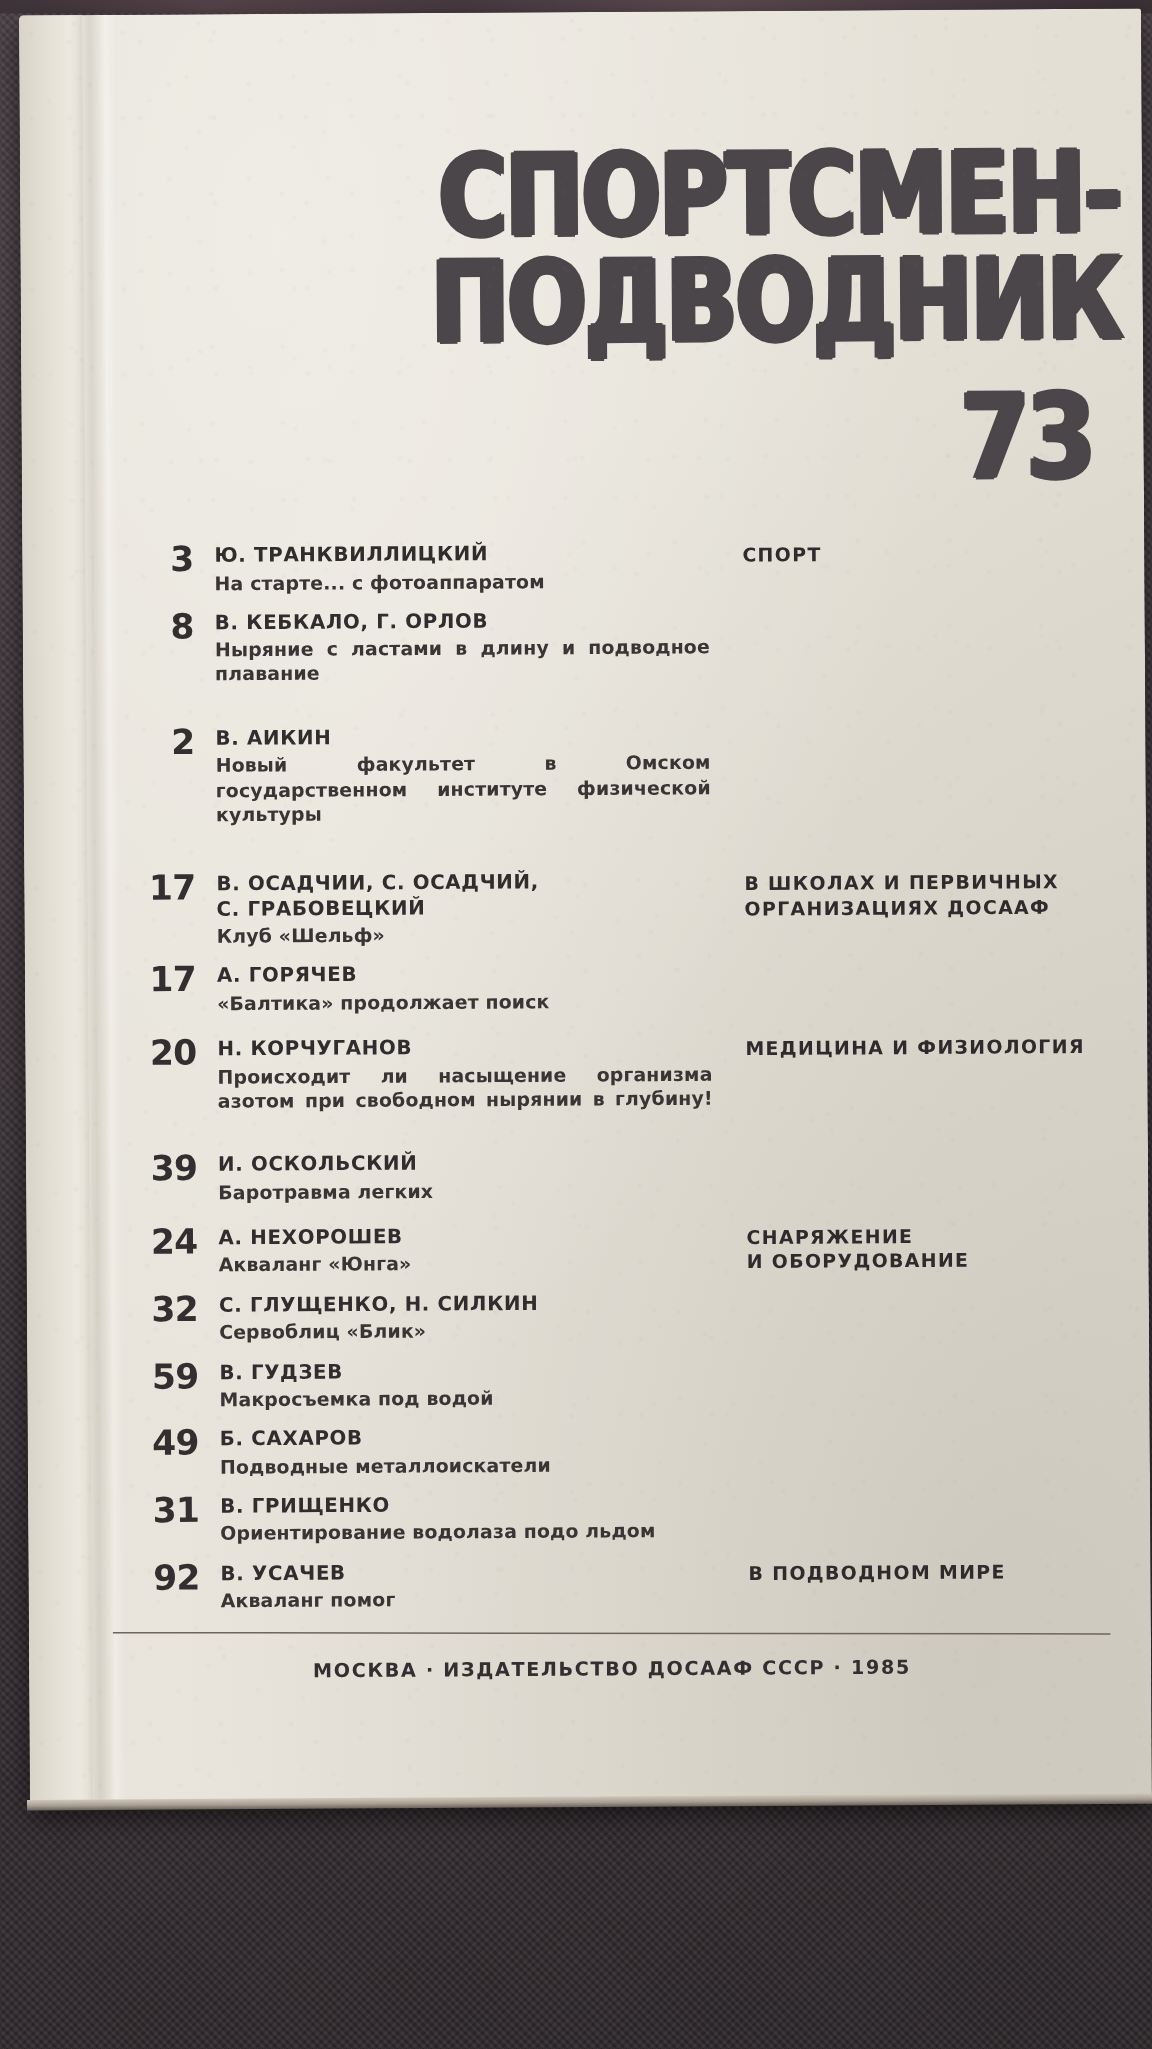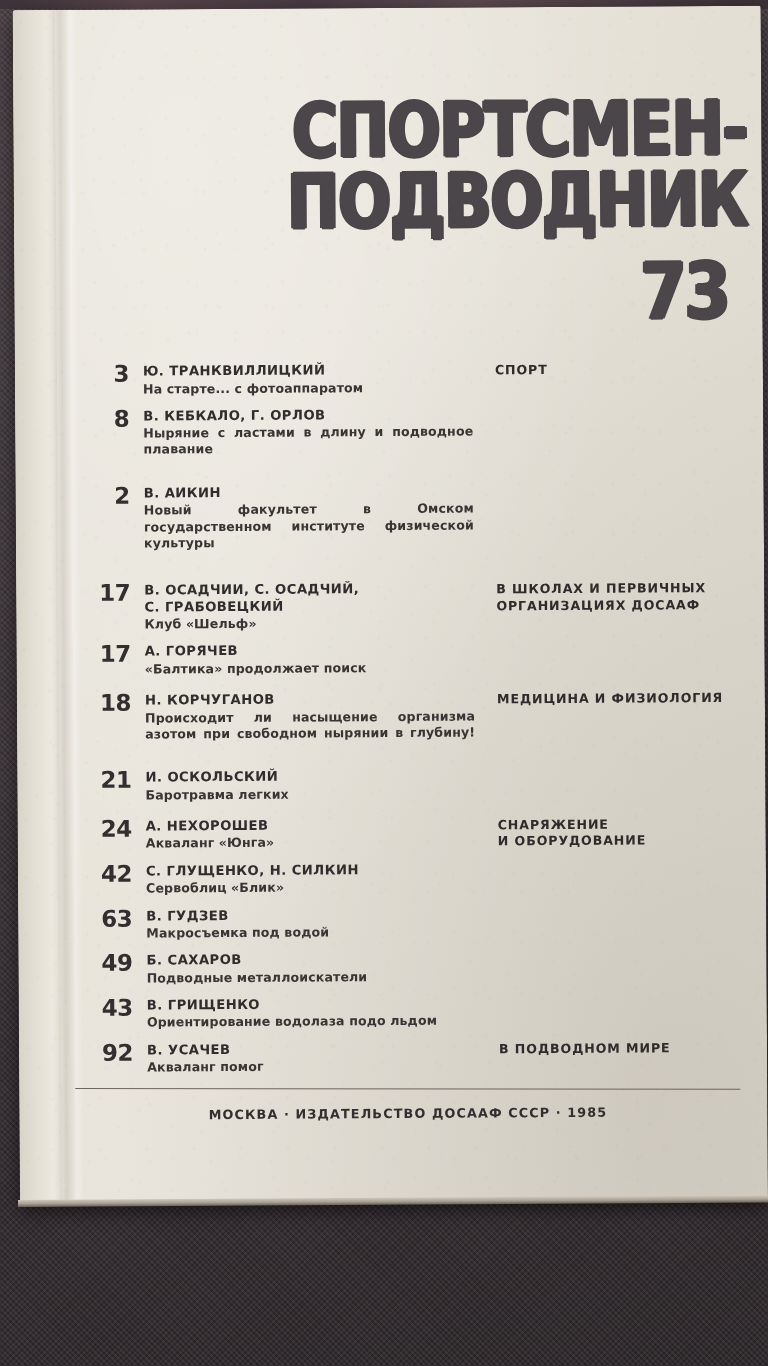--- a/index.html
+++ b/index.html
@@ -287,70 +287,70 @@
         </div>
         <div class="toc-row">
           <div class="pageno">17</div>
           <div class="entry">
             <div class="author" style="white-space: pre-line;">А. ГОРЯЧЕВ</div>
             <div class="title">«Балтика» продолжает поиск</div>
           </div>
           <div class="section"></div>
         </div>
         <div class="toc-row gap-before">
-          <div class="pageno">18</div>
+          <div class="pageno">20</div>
           <div class="entry">
             <div class="author" style="white-space: pre-line;">Н. КОРЧУГАНОВ</div>
             <div class="title justified">Происходит ли насыщение организма азотом при свободном нырянии в глубину!</div>
           </div>
           <div class="section">МЕДИЦИНА  И  ФИЗИОЛОГИЯ</div>
         </div>
         <div class="toc-row">
-          <div class="pageno">21</div>
+          <div class="pageno">39</div>
           <div class="entry">
             <div class="author" style="white-space: pre-line;">И. ОСКОЛЬСКИЙ</div>
             <div class="title">Баротравма легких</div>
           </div>
           <div class="section"></div>
         </div>
         <div class="toc-row gap-before">
           <div class="pageno">24</div>
           <div class="entry">
             <div class="author" style="white-space: pre-line;">А. НЕХОРОШЕВ</div>
             <div class="title">Акваланг «Юнга»</div>
           </div>
           <div class="section">СНАРЯЖЕНИЕ
 И ОБОРУДОВАНИЕ</div>
         </div>
         <div class="toc-row">
-          <div class="pageno">42</div>
+          <div class="pageno">32</div>
           <div class="entry">
             <div class="author" style="white-space: pre-line;">С. ГЛУЩЕНКО, Н. СИЛКИН</div>
             <div class="title">Сервоблиц «Блик»</div>
           </div>
           <div class="section"></div>
         </div>
         <div class="toc-row">
-          <div class="pageno">63</div>
+          <div class="pageno">59</div>
           <div class="entry">
             <div class="author" style="white-space: pre-line;">В. ГУДЗЕВ</div>
             <div class="title">Макросъемка под водой</div>
           </div>
           <div class="section"></div>
         </div>
         <div class="toc-row">
           <div class="pageno">49</div>
           <div class="entry">
             <div class="author" style="white-space: pre-line;">Б. САХАРОВ</div>
             <div class="title">Подводные металлоискатели</div>
           </div>
           <div class="section"></div>
         </div>
         <div class="toc-row">
-          <div class="pageno">43</div>
+          <div class="pageno">31</div>
           <div class="entry">
             <div class="author" style="white-space: pre-line;">В. ГРИЩЕНКО</div>
             <div class="title">Ориентирование водолаза подо льдом</div>
           </div>
           <div class="section"></div>
         </div>
         <div class="toc-row">
           <div class="pageno">92</div>
           <div class="entry">
             <div class="author" style="white-space: pre-line;">В. УСАЧЕВ</div>

